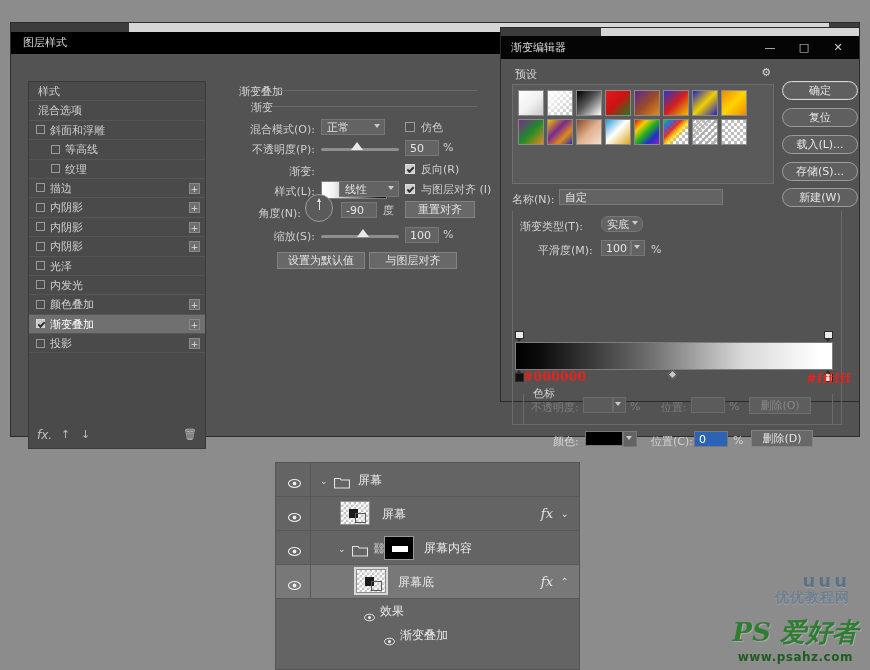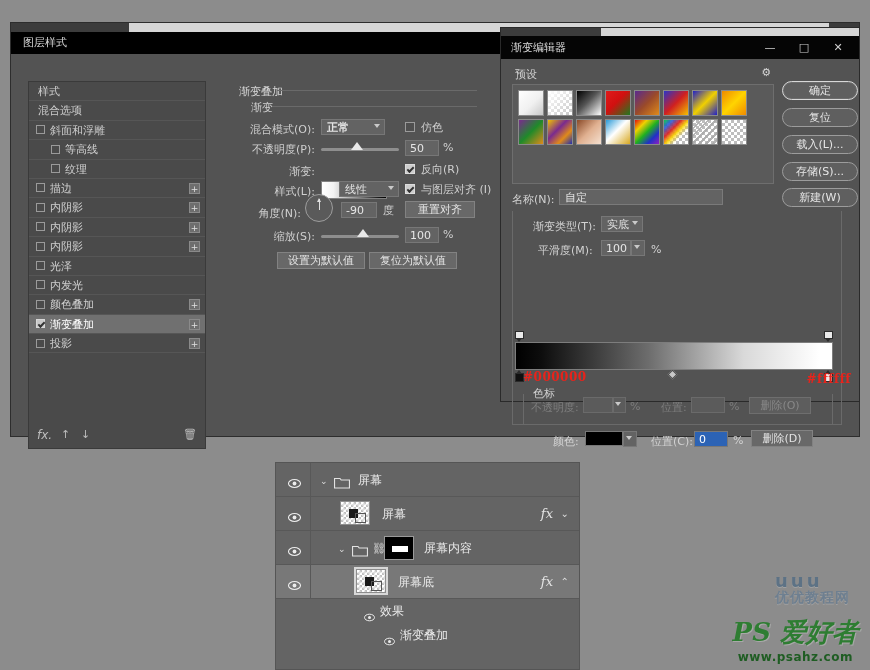--- a/index.html
+++ b/index.html
@@ -268,21 +268,21 @@
   .sub-row .name { position: absolute; color: #eaeaea; font-size: 12px; line-height: 24px; }
   .mask-thumb {
     position: absolute; width: 30px; height: 24px; background: #000;
     border: 1px solid #9a9a9a;
   }
   .mask-thumb .bar { position: absolute; left: 7px; top: 9px; width: 16px; height: 6px; background: #fff; }
   .link-icon { position: absolute; color: #e0e0e0; font-size: 11px; }
 
   
   .wm1 {
-    position: absolute; right: 20px; top: 572px; text-align: left;
+    position: absolute; right: 20px; top: 572px; text-align: right;
     color: #6e7f90; font-size: 14px; font-weight: bold; letter-spacing: 1px;
     line-height: 17px; text-shadow: 0 1px 0 rgba(255,255,255,0.18);
   }
   .wm1 .top { font-size: 18px; color: #5d7285; letter-spacing: 3px; }
   .wm2 {
     position: absolute; right: 12px; bottom: 6px; text-align: center;
   }
   .wm2 .big {
     color: #2e7d32; font-size: 26px; font-weight: bold;
     font-family: "DejaVu Serif", "Liberation Serif", serif;
@@ -329,21 +329,21 @@
           <span class="trash">🗑</span>
         </div>
       </div>
 
       <div class="go-title">渐变叠加</div>
       <div class="go-divider"></div>
       <div class="go-sub">渐变</div>
       <div class="go-divider2"></div>
 
       <div class="lbl" style="left:228px; top:68px; width:76px;">混合模式(O):</div>
-      <div class="select" style="left:310px; top:65px; width:64px;font-weight:bold;">
+      <div class="select" style="left:310px; top:65px; width:64px;">
         <span>正常</span>
         <span class="caret"></span>
       </div>
       <div class="chk" style="left:394px; top:68px;"></div>
       <div class="frow" style="left:410px; top:66px;">仿色</div>
 
       <div class="lbl" style="left:228px; top:88px; width:76px;">不透明度(P):</div>
       <div class="slider" style="left:310px; top:94px; width:78px;">
         <div class="knob" style="left:30px;"></div>
       </div>
@@ -381,21 +381,21 @@
       <div class="lbl" style="left:228px; top:175px; width:76px;">缩放(S):</div>
       <div class="slider" style="left:310px; top:181px; width:78px;">
         <div class="knob" style="left:36px;"></div>
       </div>
       <div class="numfield" style="left:394px; top:173px; width:34px;">
         <span>100</span>
       </div>
       <div class="frow" style="left:432px; top:174px;">%</div>
 
       <div class="btn" style="left:266px; top:198px; width:88px;">设置为默认值</div>
-      <div class="btn" style="left:358px; top:198px; width:88px;">复位为默认值</div>
+      <div class="btn" style="left:358px; top:198px; width:88px;">与图层对齐</div>
     </div>
   </div>
 
   <div class="ge-window">
     <div class="ge-tabstrip">
       <div class="tab-light"></div>
     </div>
     <div class="ge-titlebar">
       <span>渐变编辑器</span>
     </div>
@@ -434,22 +434,22 @@
       <div class="pillbtn" style="left:281px; top:103px;">存储(S)...</div>
 
       <div class="ge-label" style="left:11px; top:133px;">名称(N):</div>
       <div class="textfield" style="left:58px; top:130px; width:164px;">
         <span>自定</span>
       </div>
       <div class="pillbtn" style="left:281px; top:129px;">新建(W)</div>
 
       <div class="fieldgroup-border" style="left:11px; top:152px; width:330px; height:214px;"></div>
 
-      <div class="ge-label" style="left:32px; top:160px;">渐变类型(T):</div>
-      <div class="select" style="left:100px; top:157px; width:42px;">
+      <div class="ge-label" style="left:19px; top:160px;">渐变类型(T):</div>
+      <div class="select" style="left:100px; top:157px; width:42px;border-radius:7px;">
         <span>实底</span>
         <span class="caret"></span>
       </div>
 
       <div class="ge-label" style="left:37px; top:184px;">平滑度(M):</div>
       <div class="numfield" style="left:100px; top:181px; width:30px;">
         <span>100</span>
       </div>
       <div class="select" style="left:130px; top:181px; width:14px; padding-left:0;">
         <span class="caret"></span>

